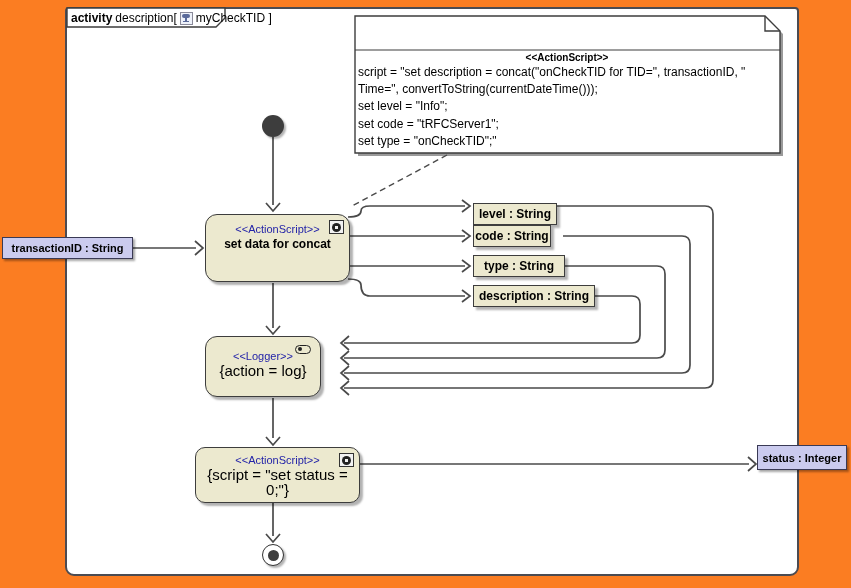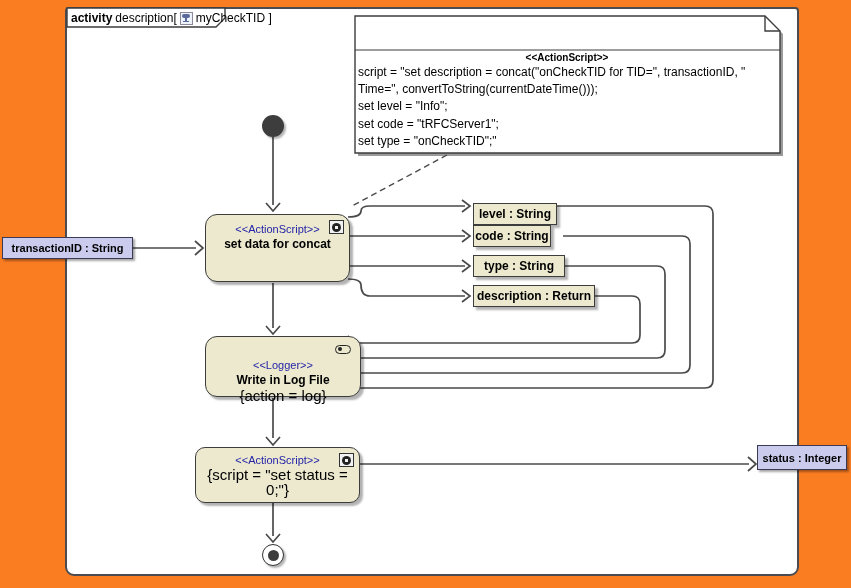--- a/index.html
+++ b/index.html
@@ -209,23 +209,22 @@
 <div class="initial"></div>
 
 <div class="action" style="left:205px; top:214px; width:145px; height:68px;">
   <div class="stereo">&lt;&lt;ActionScript&gt;&gt;</div>
   <div class="nname">set data for concat</div>
   <div class="gear-box">
       <div class="gear-dot"></div>
     </div>
 </div>
 
-<div class="action" style="left:205px; top:336px; width:156px; height:61px; padding-top:21px;">
+<div class="action" style="left:205px; top:336px; width:116px; height:61px; padding-top:12px;">
   <div class="stereo">&lt;&lt;Logger&gt;&gt;</div>
-  <div class="nname">Write in Log File</div>
   <div class="constraint">{action = log}</div>
   <div class="pill">
       <div class="pill-dot"></div>
     </div>
 </div>
 
 <div class="action" style="left:195px; top:447px; width:165px; height:56px; padding-top:5px; border-radius:10px;">
   <div class="stereo">&lt;&lt;ActionScript&gt;&gt;</div>
   <div class="constraint">{script = "set status = 0;"}</div>
   <div class="gear-box">
@@ -236,21 +235,21 @@
 <div class="pin" style="left:473px; top:195px; width:84px; height:22px;margin-top:8px;">
   <span>level : String</span>
 </div>
 <div class="pin" style="left:473px; top:225px; width:78px; height:22px;">
   <span>code : String</span>
 </div>
 <div class="pin" style="left:473px; top:255px; width:92px; height:22px;align-items:center;">
   <span>type : String</span>
 </div>
 <div class="pin" style="left:473px; top:285px; width:122px; height:22px;">
-  <span>description : Return</span>
+  <span>description : String</span>
 </div>
 
 <div class="param" style="left:2px; top:237px; width:131px; height:22px;">
   <span>transactionID : String</span>
 </div>
 <div class="param" style="left:757px; top:445px; width:90px; height:25px;">
   <span>status : Integer</span>
 </div>
 
 <div class="final">

